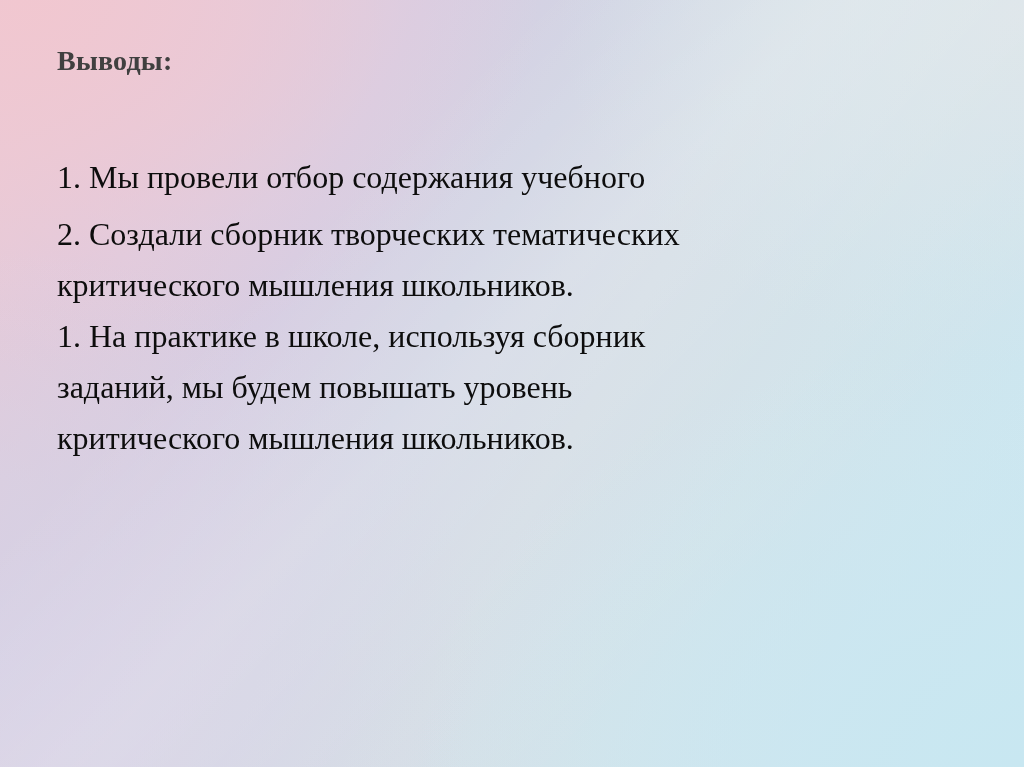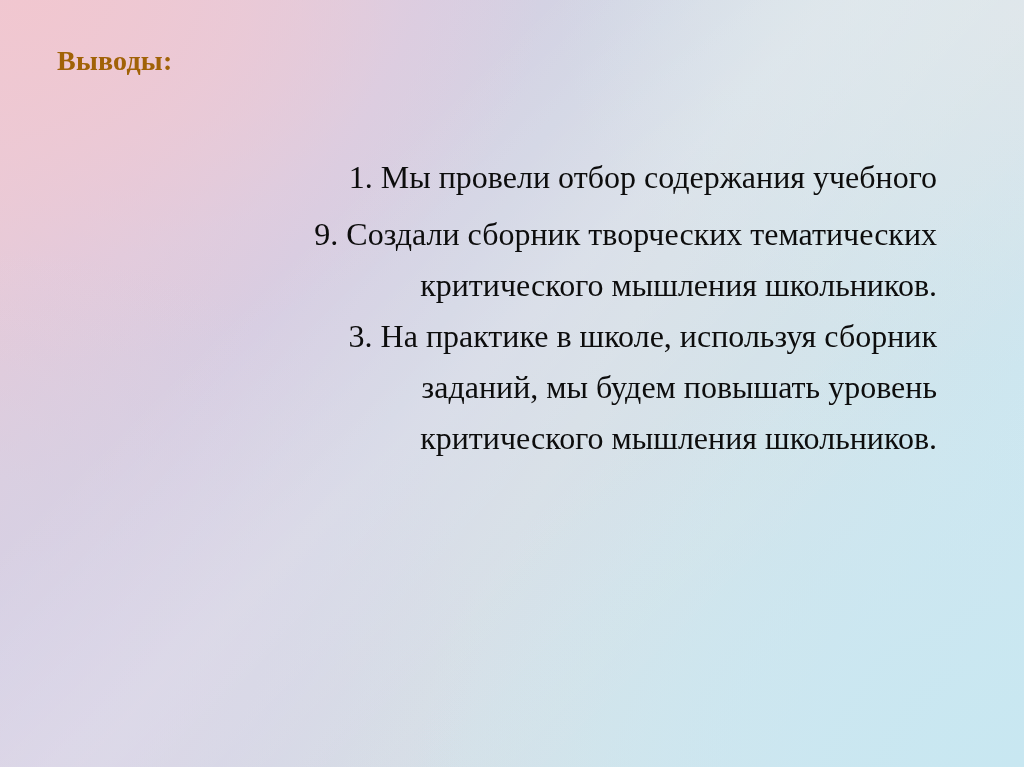--- a/index.html
+++ b/index.html
@@ -91,21 +91,21 @@
     width: 1024px;
     height: 767px;
   }
 
   .slide-title {
     position: absolute;
     left: 57px;
     top: 45px;
     font-size: 28px;
     font-weight: bold;
-    color: #a16207;
+    color: #404040;
     letter-spacing: 0.2px;
     white-space: nowrap;
   }
 
   .body-block {
     position: absolute;
     left: 57px;
     top: 152px;
     width: 880px;
     font-size: 32px;
@@ -118,21 +118,20 @@
     padding: 0;
   }
 
   .para-gap {
     margin-bottom: 6px;
   }
 
   .para-line {
     display: block;
     white-space: nowrap;
-    text-align: right;
   }
 </style>
 </head>
 <body>
 
 <div id="slide">
 
   <div class="bg-layer bg-base"></div>
   <div class="bg-layer bg-pink"></div>
   <div class="bg-layer bg-lavender"></div>
@@ -144,25 +143,25 @@
 
     <div class="slide-title">Выводы:</div>
 
     <div class="body-block">
 
       <div class="para para-gap">
         <span class="para-line">1. Мы провели отбор содержания учебного</span>
       </div>
 
       <div class="para">
-        <span class="para-line">9. Создали сборник творческих тематических</span>
+        <span class="para-line">2. Создали сборник творческих тематических</span>
         <span class="para-line">критического мышления школьников.</span>
       </div>
 
       <div class="para">
-        <span class="para-line">3. На практике в школе, используя сборник</span>
+        <span class="para-line">1. На практике в школе, используя сборник</span>
         <span class="para-line">заданий, мы будем повышать уровень</span>
         <span class="para-line">критического мышления школьников.</span>
       </div>
 
     </div>
   </div>
 </div>
 
 </body></html>

